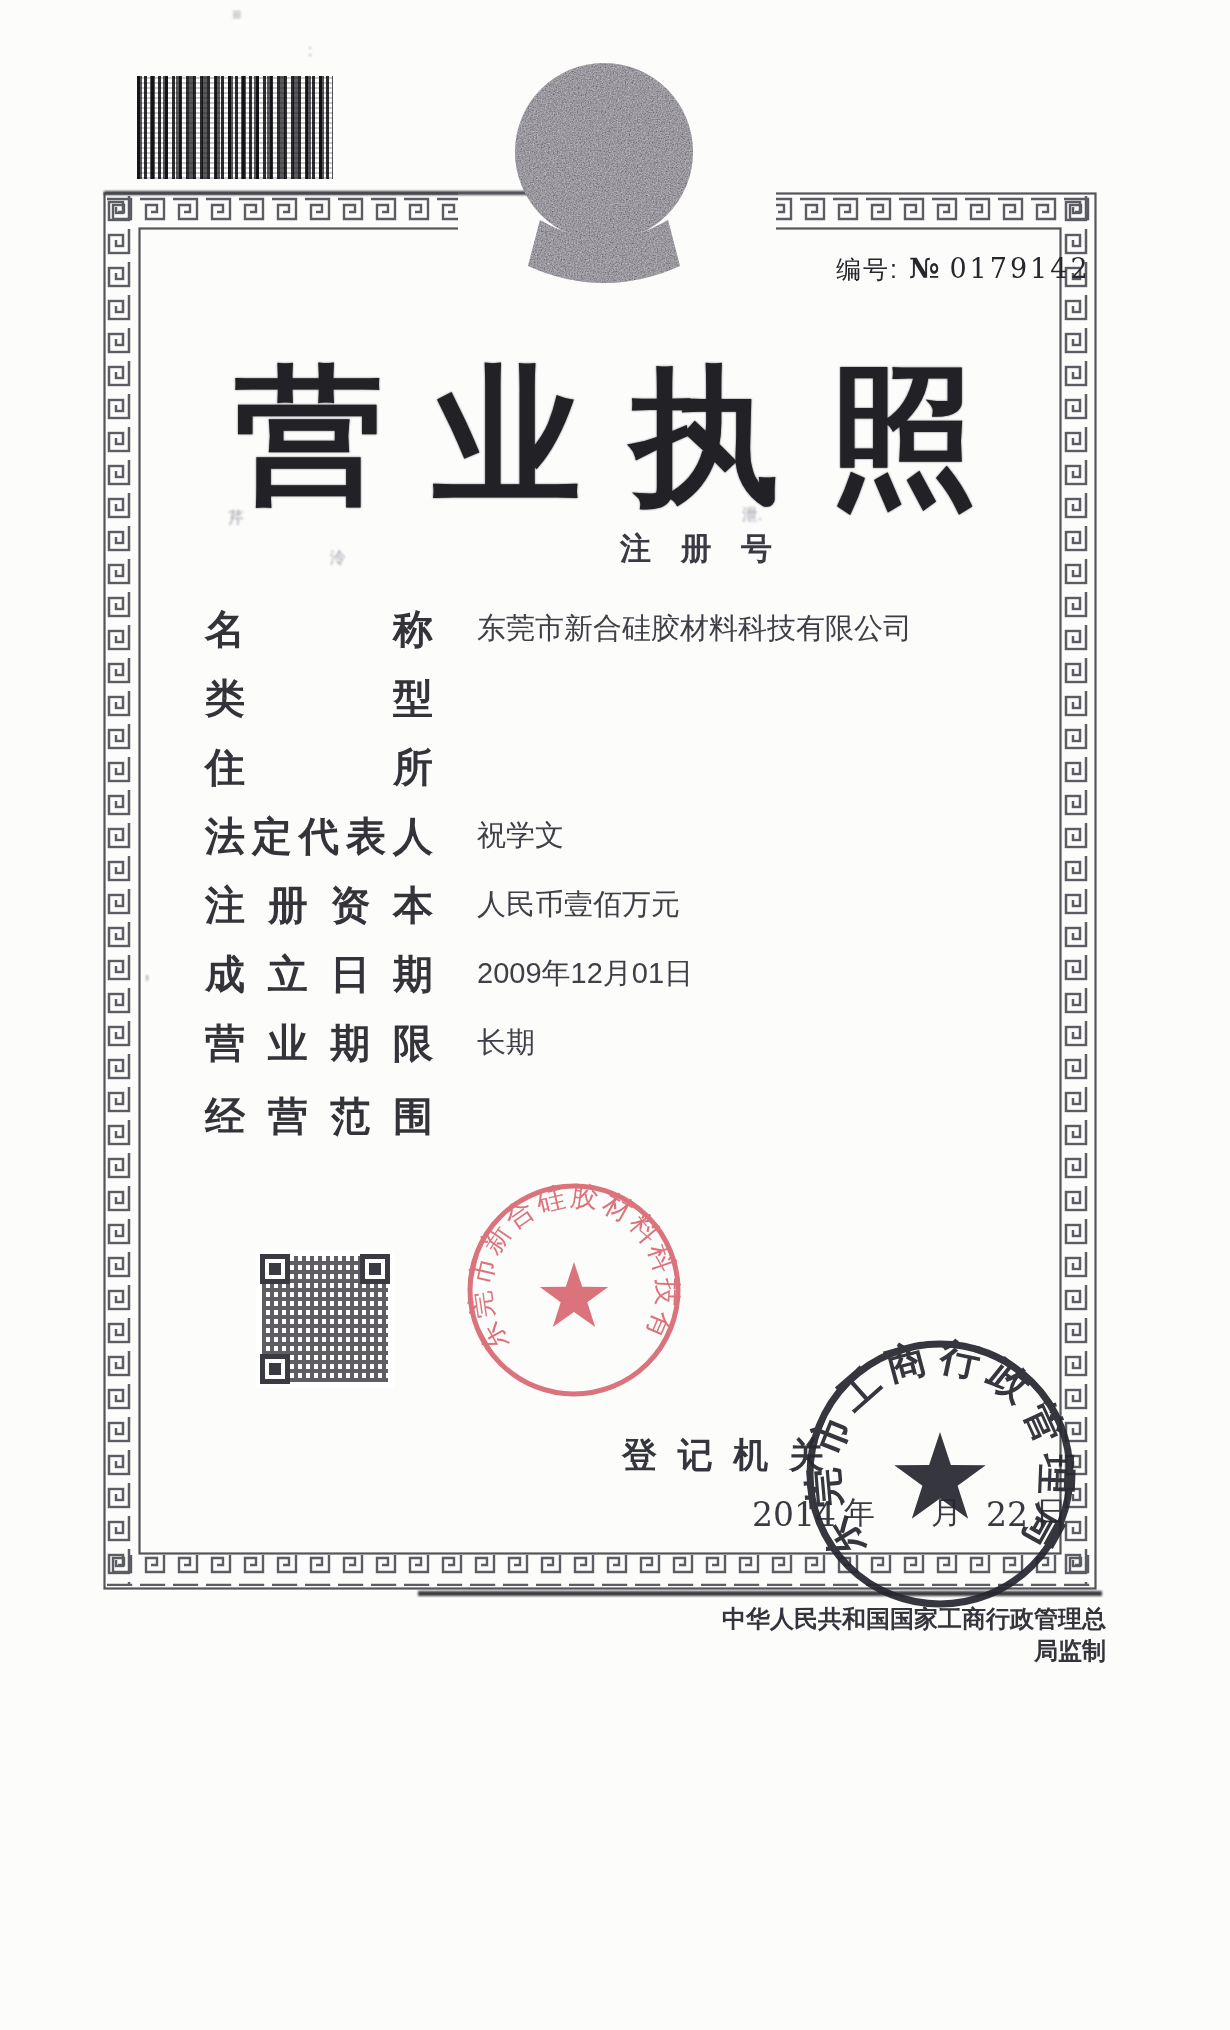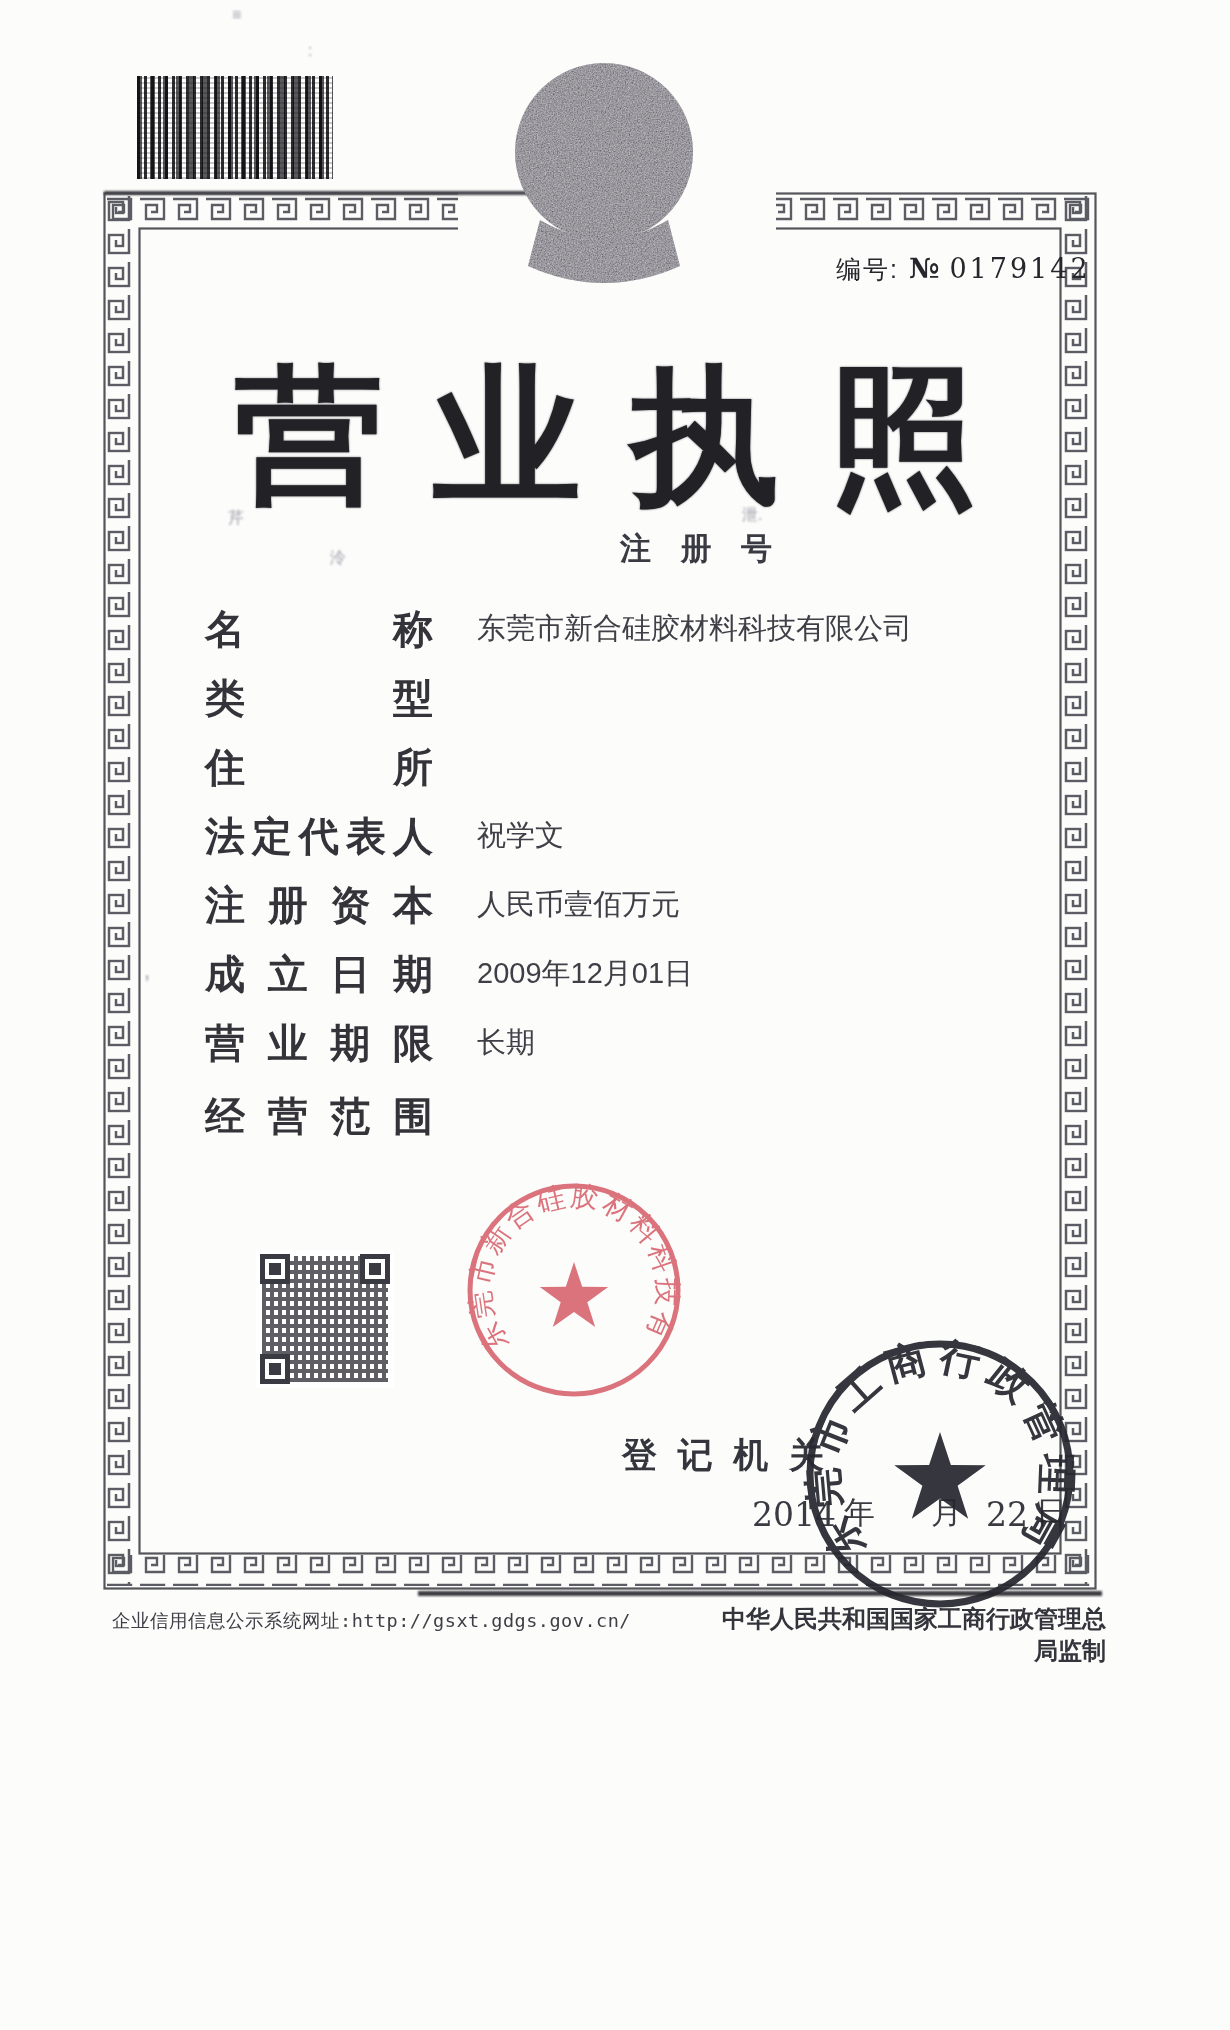--- a/index.html
+++ b/index.html
@@ -258,16 +258,15 @@
     <defs>
       <path id="arcBlk" d="M 69.2 214.8 A 103 103 0 1 1 214.8 214.8" fill="none"></path>
     </defs>
     <circle cx="142" cy="142" r="130" fill="none" stroke="#26262e" stroke-width="7"></circle>
     <polygon fill="#26262e" points="142,100 152.9,133 187.7,133.2 159.6,153.7 170.2,186.8 142,166.5 113.8,186.8 124.4,153.7 96.3,133.2 131.1,133"></polygon>
     <text fill="#26262e" font-size="40" letter-spacing="8" font-weight="bold" font-family="Liberation Sans, sans-serif">
       <textPath href="#arcBlk">东莞市工商行政管理局</textPath>
     </text>
   </svg>
 
-  <div class="abs footer-left">企业信用信息公示系统网址:http://gsxt.gdgs.gov.cn/</div>
   <div class="abs footer-right">中华人民共和国国家工商行政管理总局监制</div>
 
 </div>
 
 </body></html>

